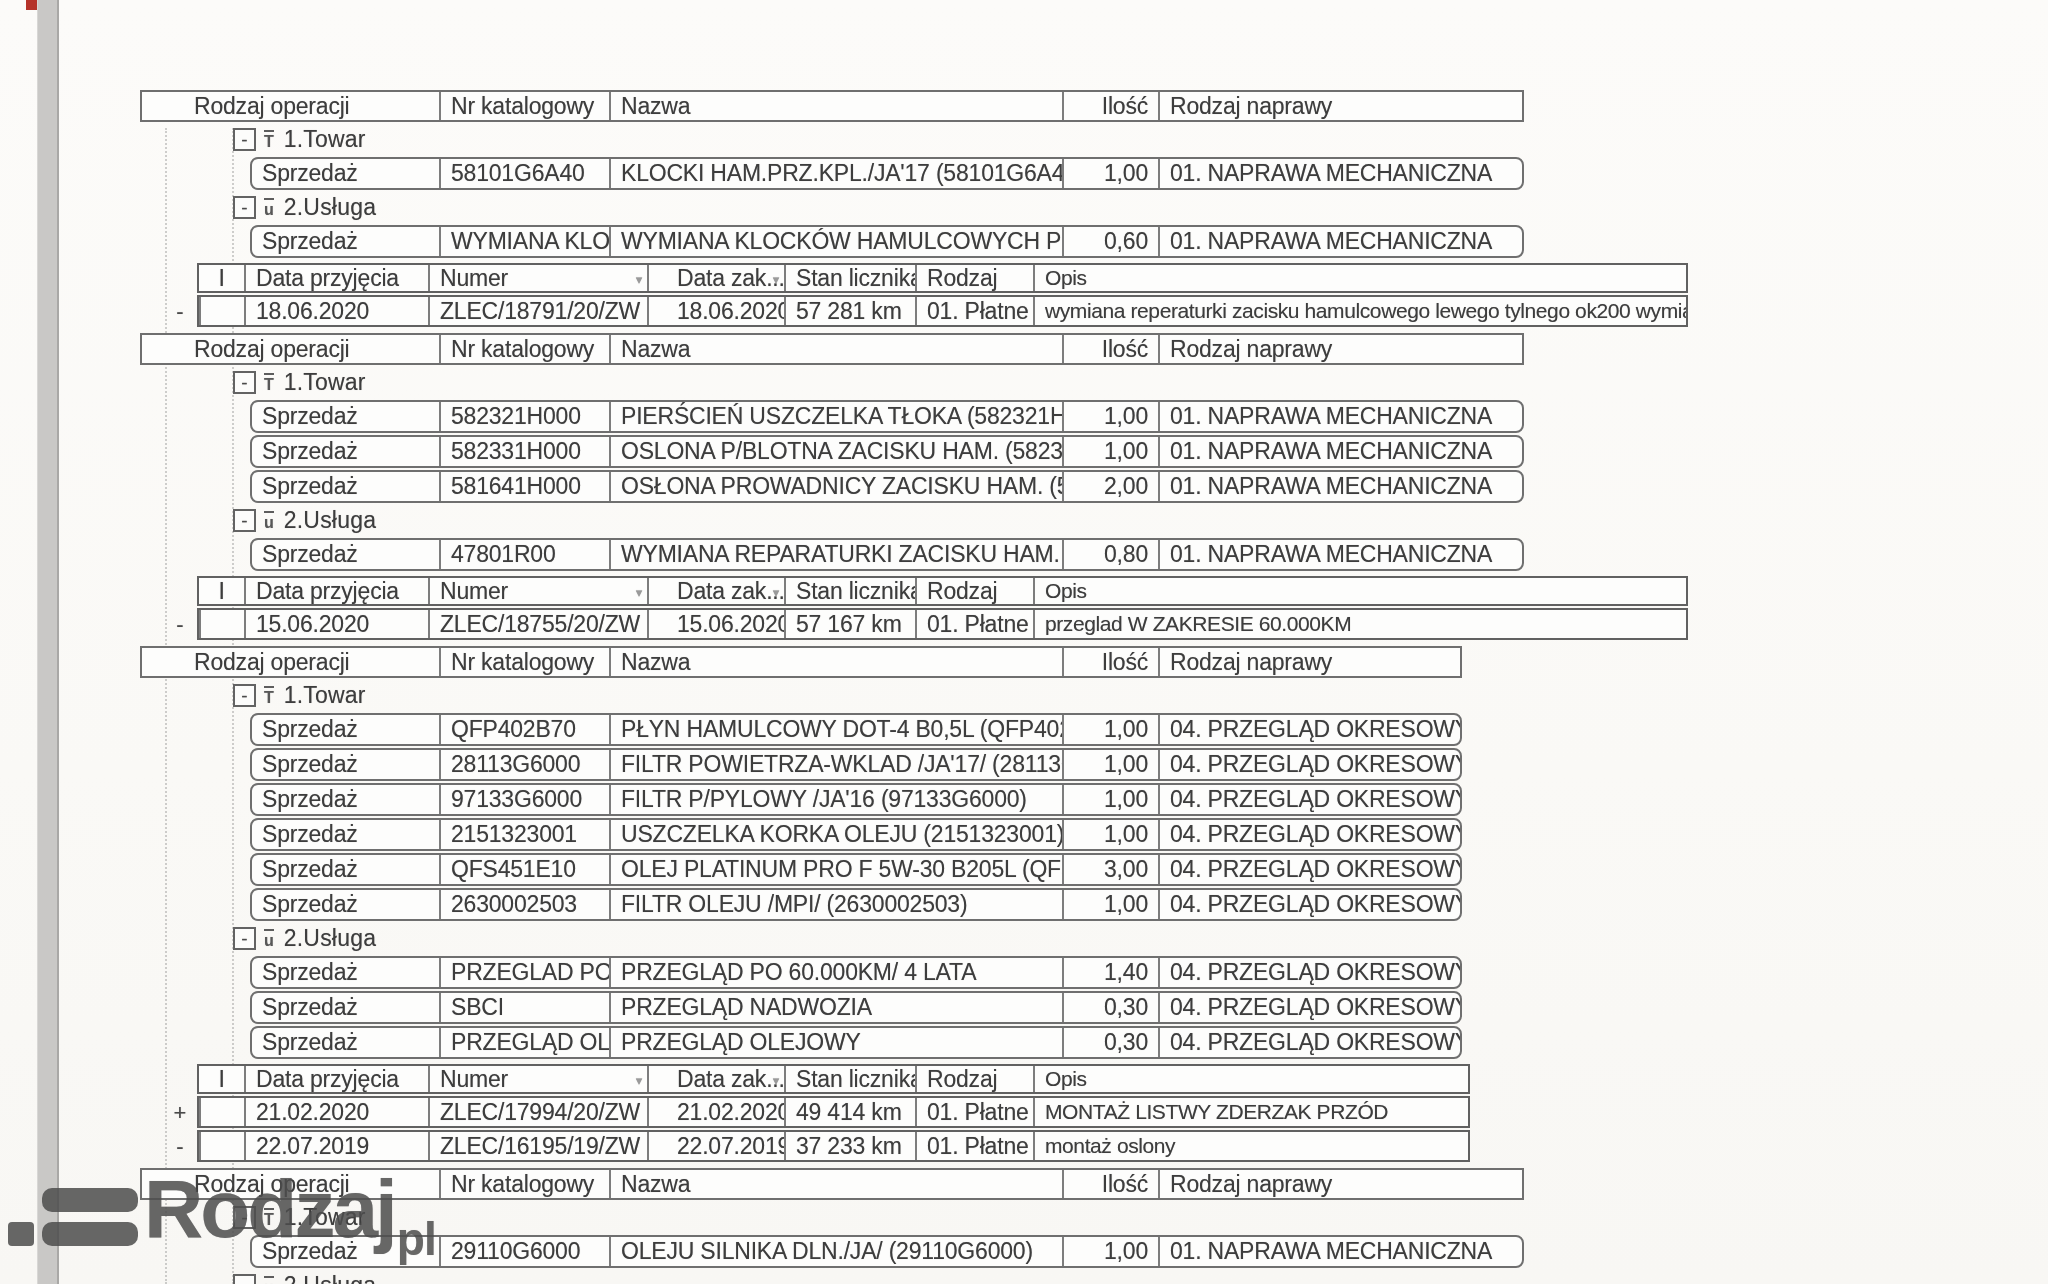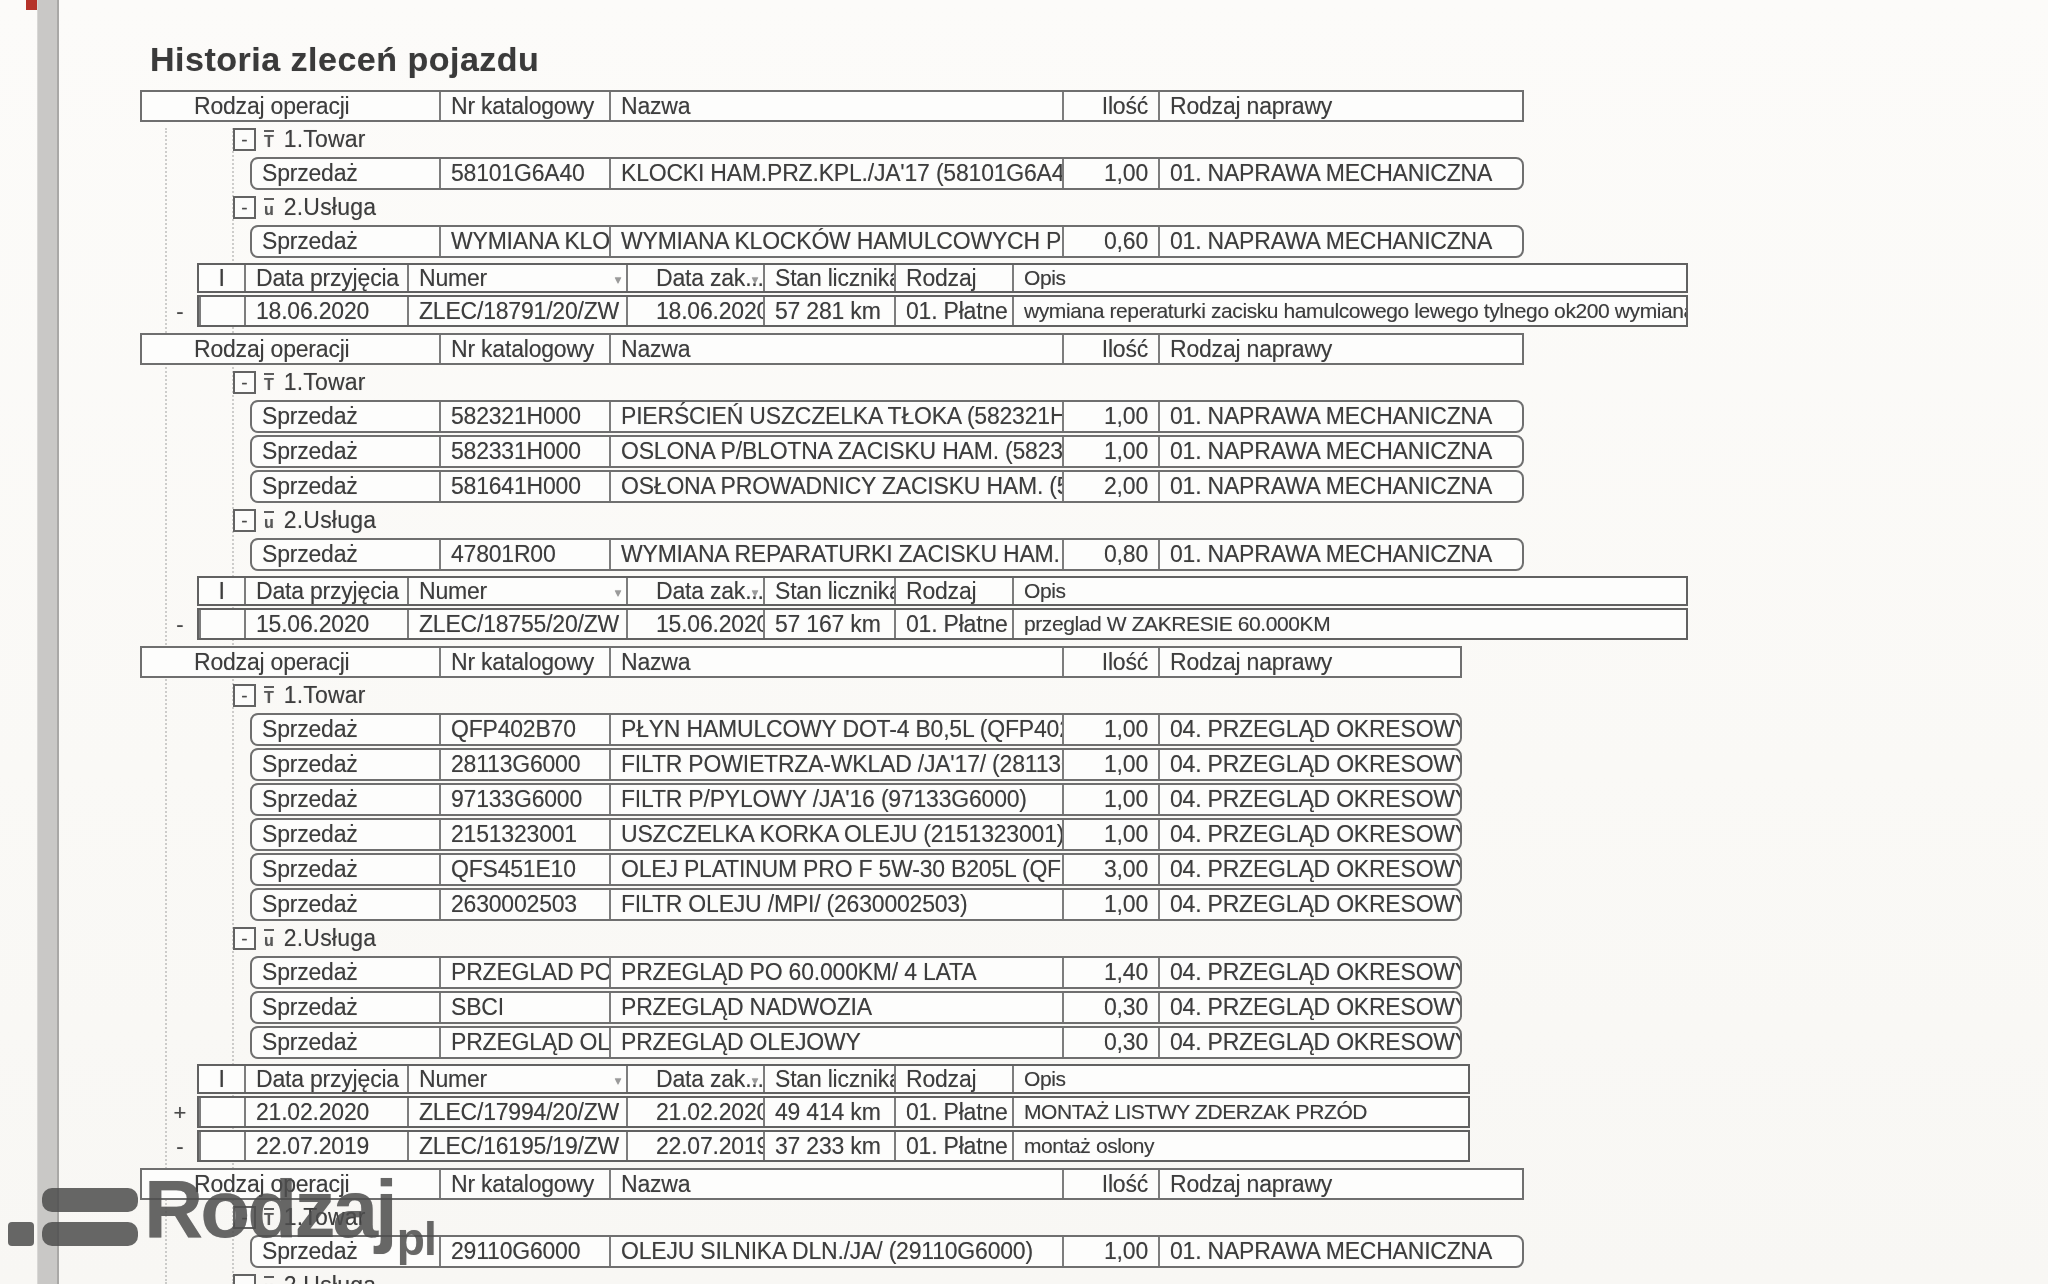--- a/index.html
+++ b/index.html
@@ -50,21 +50,21 @@
 
   
   .orders{margin-left:57px;}
   .orow{display:flex;box-sizing:border-box;border:2px solid #616161;background:#fdfdfc;position:relative;}
   .ohead{height:30px;}
   .odata{height:32px;margin-top:2px;}
   .oc{box-sizing:border-box;border-left:2px solid #7d7d7d;display:flex;align-items:center;
       padding:0 10px;font-size:23px;white-space:nowrap;overflow:hidden;position:relative;letter-spacing:-0.2px;}
   .oc:first-child{border-left:none;}
   .oc-i{width:45px;justify-content:center;}
-  .oc-din{width:163px;text-align:right;}
+  .oc-din{width:184px;text-align:right;}
   .oc-num{width:219px;}
   .oc-dz{width:137px;padding-left:28px;}
   .oc-km{width:131px;}
   .oc-k{width:118px;}
   .oc-opis{flex:1;font-size:21px;letter-spacing:-0.4px;}
   .sort{position:absolute;right:5px;top:55%;transform:translateY(-50%);font-size:13px;color:#9a9a9a;}
   .omark{position:absolute;left:-30px;top:2px;width:22px;text-align:center;font-size:22px;color:#4a4a4a;cursor:pointer;}
 
   .mt-po{margin-top:5px;}  
   .mt-op{margin-top:6px;}  
@@ -82,21 +82,20 @@
 </style>
 </head>
 <body>
 
 <div class="canvas">
   <div class="scan-mark"></div>
   <div class="strip"></div>
   <div class="guide g1"></div>
   <div class="guide g2"></div>
 
-  <div class="title">Historia zleceń pojazdu</div>
 
   <div class="stack">
       <div class="parts" style="width: 1384px;">
         <div class="prow phead">
           <div class="pc pc-oph">Rodzaj operacji</div>
           <div class="pc pc-cat">Nr katalogowy</div>
           <div class="pc pc-name">Nazwa</div>
           <div class="pc pc-qty">Ilość</div>
           <div class="pc pc-rep">Rodzaj naprawy</div>
         </div>

